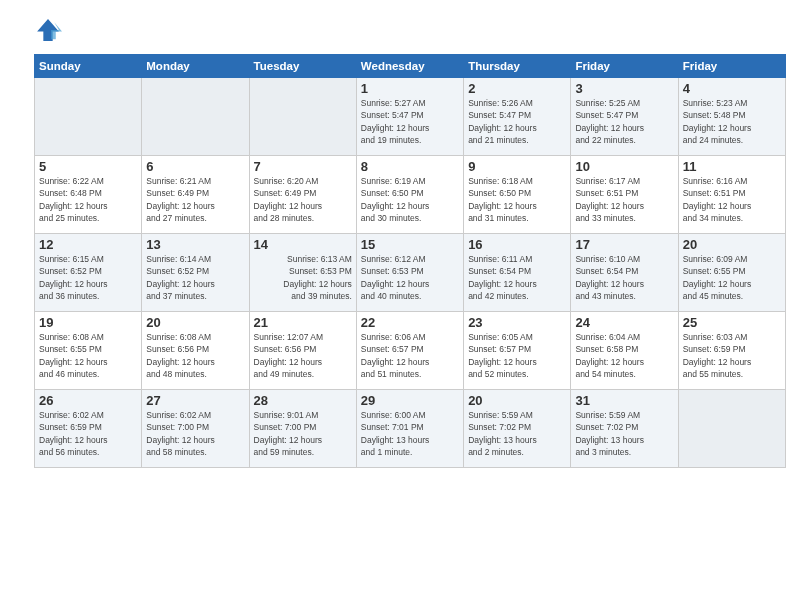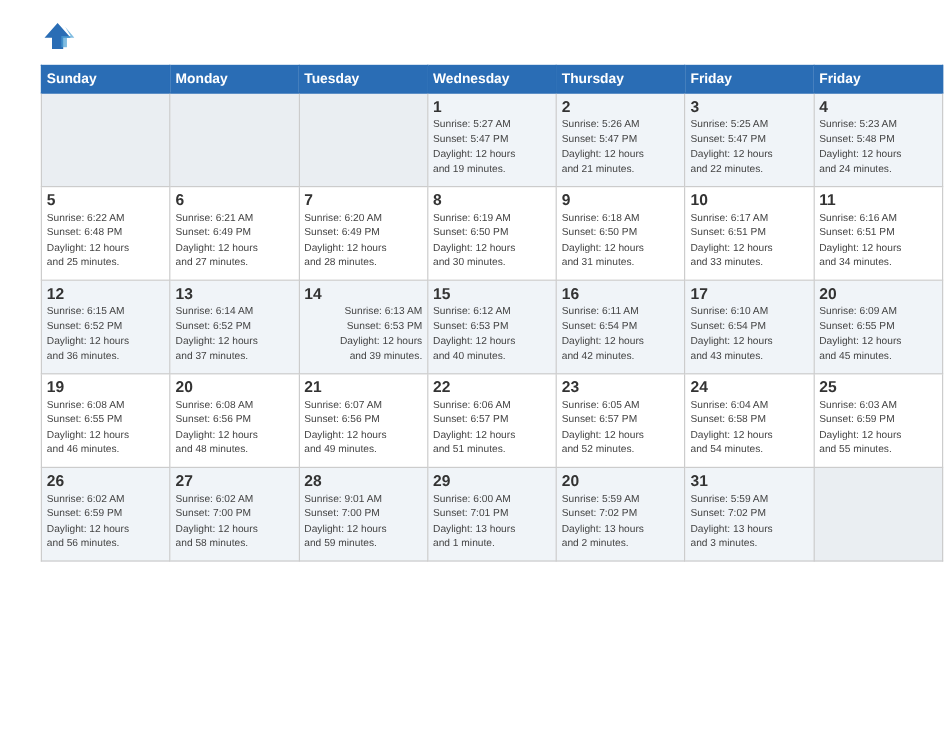--- a/index.html
+++ b/index.html
@@ -276,21 +276,21 @@
           </td>
           <td>
             <div class="day-num">20</div>
             <div class="day-info" style="white-space: pre-line;">Sunrise: 6:08 AM
 Sunset: 6:56 PM
 Daylight: 12 hours
 and 48 minutes.</div>
           </td>
           <td>
             <div class="day-num">21</div>
-            <div class="day-info" style="white-space: pre-line;">Sunrise: 6:07 AM
+            <div class="day-info" style="white-space: pre-line;">Sunrise: 12:07 AM
 Sunset: 6:56 PM
 Daylight: 12 hours
 and 49 minutes.</div>
           </td>
           <td>
             <div class="day-num">22</div>
             <div class="day-info" style="white-space: pre-line;">Sunrise: 6:06 AM
 Sunset: 6:57 PM
 Daylight: 12 hours
 and 51 minutes.</div>

